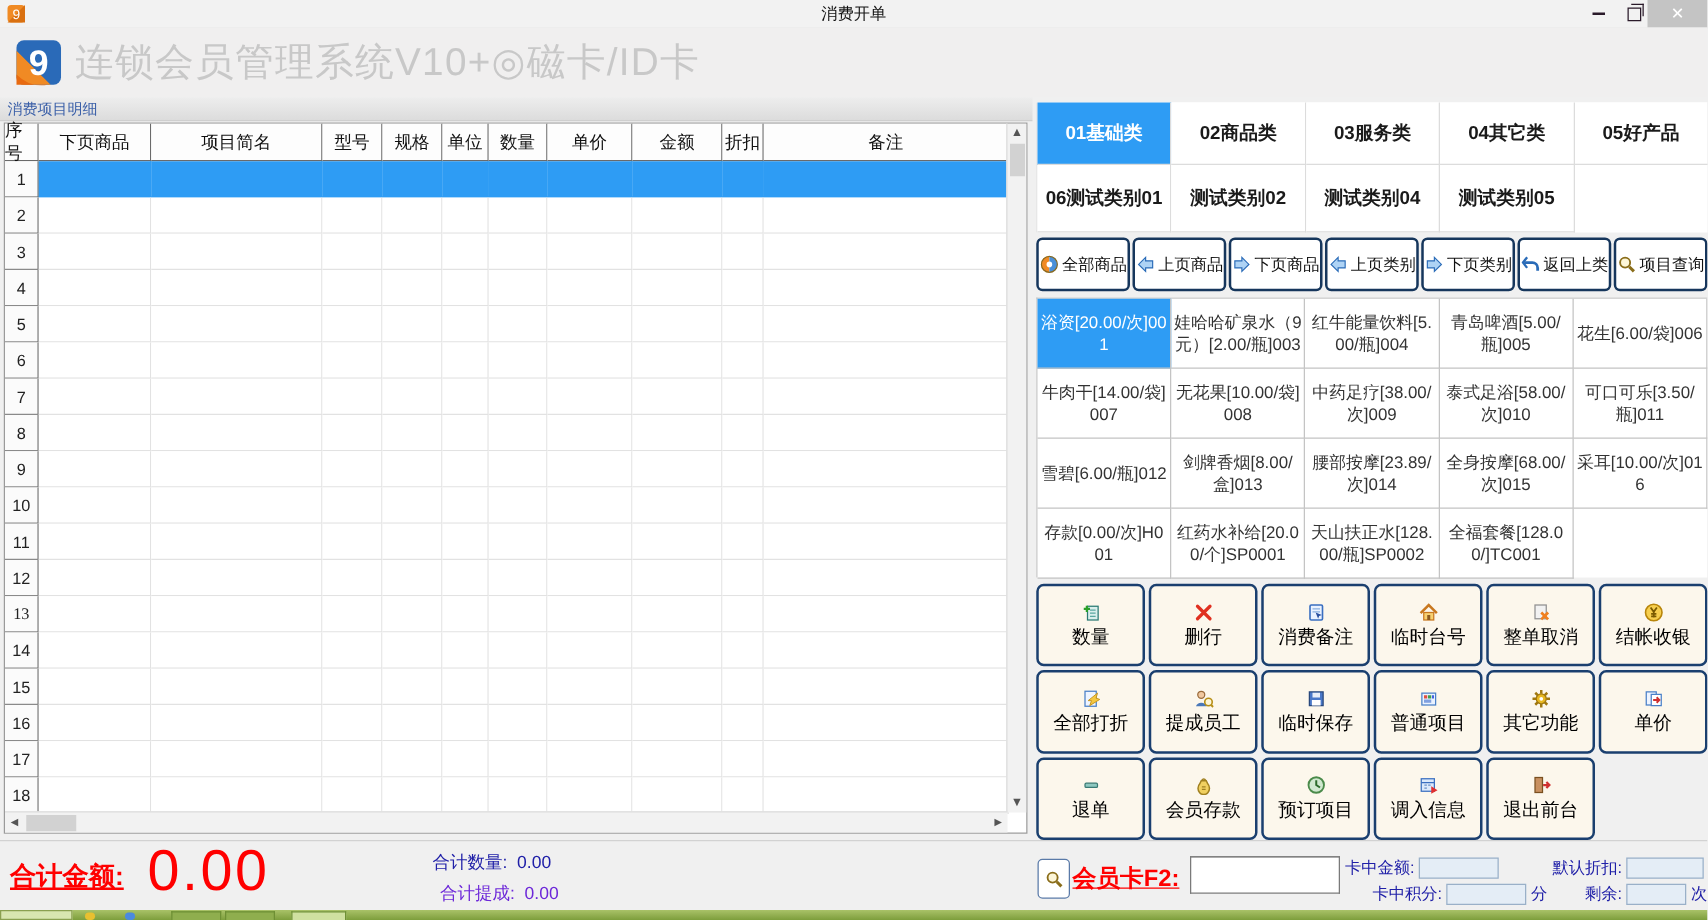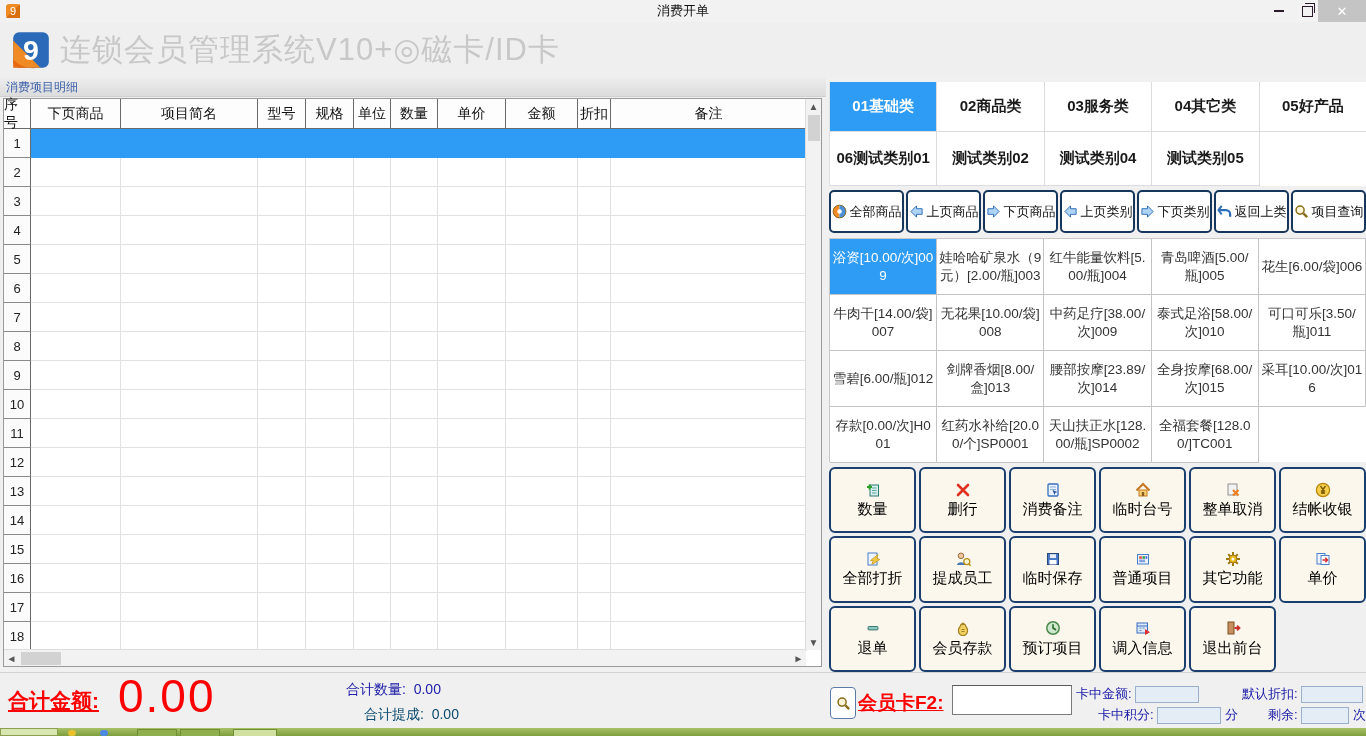--- a/index.html
+++ b/index.html
@@ -54,21 +54,21 @@
   .product{box-sizing:border-box;border-right:1px solid #c4c4c4;border-bottom:1px solid #c4c4c4;display:flex;align-items:center;justify-content:center;text-align:center;font-size:13.5px;color:#333;line-height:1.3;padding:1px 2px;word-break:break-all;overflow:hidden;}
   .product.selected{background:#2e9cf4;color:#fff;}
   .actions{position:absolute;left:829px;top:467px;width:537px;height:205px;display:grid;grid-template-columns:repeat(6,1fr);grid-template-rows:repeat(3,1fr);gap:3px;}
   .action-btn{background:#fcf7ec;border:2px solid #1a3f6f;border-radius:6px;display:flex;flex-direction:column;align-items:center;justify-content:center;gap:2px;font-size:15px;color:#000;box-sizing:border-box;}
   .action-btn .ic{height:17px;display:flex;align-items:center;}
   
   .bottom{position:absolute;left:0;top:672px;width:1366px;height:56px;background:#f0f0f0;border-top:1px solid #d2d2d2;box-sizing:border-box;}
   .amt-label{position:absolute;left:8px;top:14px;font-size:21px;font-weight:bold;color:#ff0000;text-decoration:underline;}
   .amt-value{position:absolute;left:118px;top:-4px;font-size:46px;color:#ff0000;letter-spacing:2px;}
   .tot-line1{position:absolute;left:346px;top:8px;font-size:14px;color:#2020a8;}
-  .tot-line2{position:absolute;left:364px;top:33px;font-size:14px;color:#0c4a6e;text-align:right;}
+  .tot-line2{position:absolute;left:352px;top:33px;font-size:14px;color:#6d28d9;text-align:right;}
   .member-search{position:absolute;left:830px;top:14px;width:24px;height:30px;background:#fff;border:1px solid #5a7aa8;border-radius:4px;display:flex;align-items:center;justify-content:center;}
   .card-label{position:absolute;left:858px;top:17px;font-size:19px;font-weight:bold;color:#ff0000;text-decoration:underline;}
   .card-input{position:absolute;left:952px;top:12px;width:120px;height:30px;border:1px solid #7a7a7a;border-top-color:#5a5a5a;background:#fff;box-sizing:border-box;font-size:16px;padding:0 4px;}
   .mfield{position:absolute;font-size:13px;color:#2020a8;white-space:nowrap;}
   .minput{border:1px solid #9ab0c8;background:#e4edf6;box-sizing:border-box;height:17px;font-size:12px;padding:0 2px;}
   
   .taskbar{position:absolute;left:0;top:728px;width:1366px;height:8px;background:linear-gradient(#a9c268,#7d9e3c);overflow:hidden;}
   .tb-block{position:absolute;top:1px;height:7px;background:#8fae4e;border:1px solid #6e8f34;border-bottom:none;box-sizing:border-box;}
   .tb-start{position:absolute;left:0;top:0;width:58px;height:8px;background:#d8e6b0;border:1px solid #8aa050;box-sizing:border-box;}
   .dot{position:absolute;top:2px;width:8px;height:6px;border-radius:3px;}
@@ -274,21 +274,21 @@
         <div class="dcell" style="width: 48px;"></div>
         <div class="dcell" style="width: 48px;"></div>
         <div class="dcell" style="width: 37px;"></div>
         <div class="dcell" style="width: 47px;"></div>
         <div class="dcell" style="width: 68px;"></div>
         <div class="dcell" style="width: 72px;"></div>
         <div class="dcell" style="width: 33px;"></div>
         <div class="dcell" style="width: 196px;"></div>
       </div>
       <div class="grow">
-        <div class="ncell" style="width: 27px;">13</div>
+        <div class="ncell" style="width: 27px; font-family: Liberation Serif, serif;">13</div>
         <div class="dcell" style="width: 90px;"></div>
         <div class="dcell" style="width: 137px;"></div>
         <div class="dcell" style="width: 48px;"></div>
         <div class="dcell" style="width: 48px;"></div>
         <div class="dcell" style="width: 37px;"></div>
         <div class="dcell" style="width: 47px;"></div>
         <div class="dcell" style="width: 68px;"></div>
         <div class="dcell" style="width: 72px;"></div>
         <div class="dcell" style="width: 33px;"></div>
         <div class="dcell" style="width: 196px;"></div>
@@ -439,21 +439,21 @@
       <span class="ic">
         <svg width="15" height="15" viewBox="0 0 16 16">
           <circle cx="6.5" cy="6.5" r="4.3" fill="#fdf6d8" stroke="#8a6d1a" stroke-width="1.6"></circle>
           <line x1="10" y1="10" x2="14" y2="14" stroke="#8a6d1a" stroke-width="2.6"></line>
         </svg>
       </span>
       <span>项目查询</span>
     </div>
   </div>
 <div class="products" id="products">
-    <div class="product selected">浴资[10.00/次]009</div>
+    <div class="product selected">浴资[20.00/次]001</div>
     <div class="product">娃哈哈矿泉水（9元）[2.00/瓶]003</div>
     <div class="product">红牛能量饮料[5.00/瓶]004</div>
     <div class="product">青岛啤酒[5.00/瓶]005</div>
     <div class="product">花生[6.00/袋]006</div>
     <div class="product">牛肉干[14.00/袋]007</div>
     <div class="product">无花果[10.00/袋]008</div>
     <div class="product">中药足疗[38.00/次]009</div>
     <div class="product">泰式足浴[58.00/次]010</div>
     <div class="product">可口可乐[3.50/瓶]011</div>
     <div class="product">雪碧[6.00/瓶]012</div>

